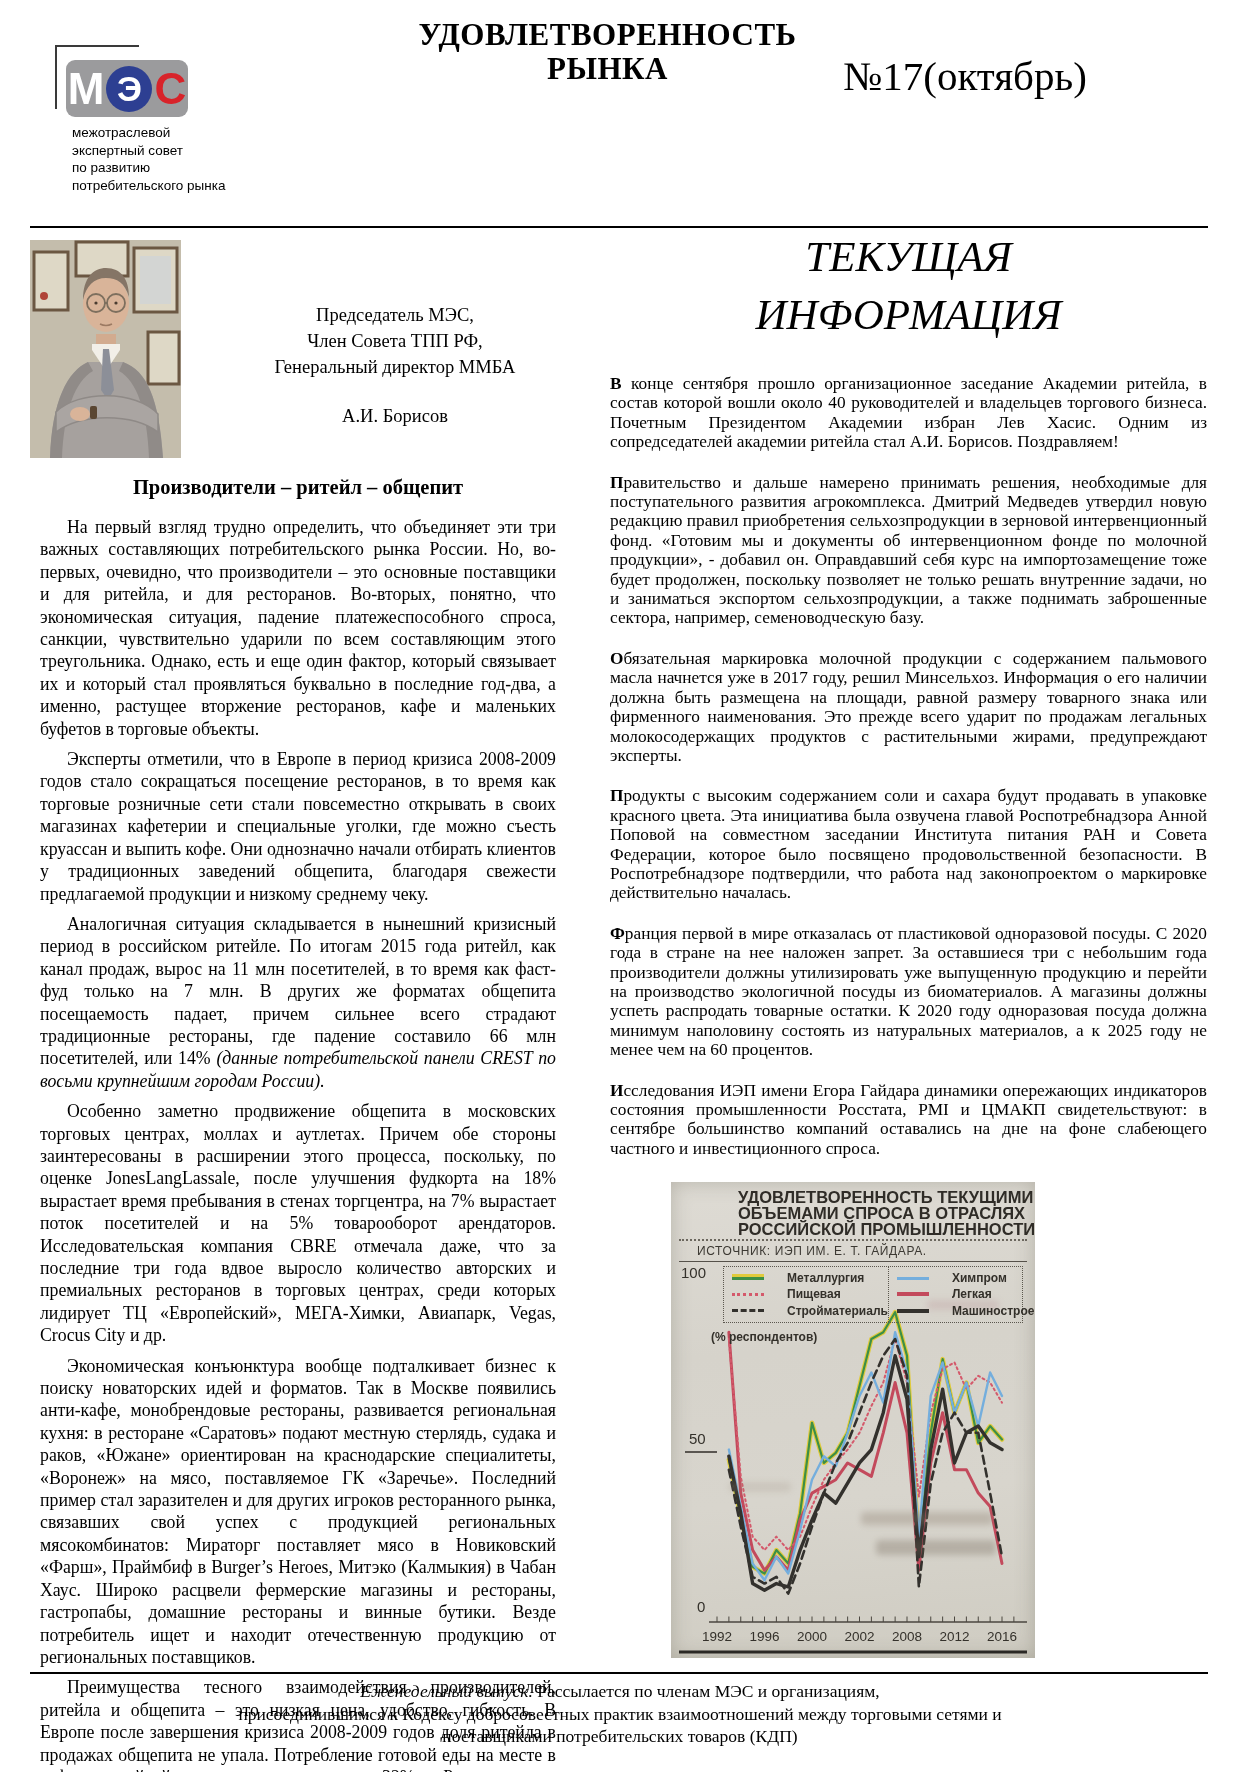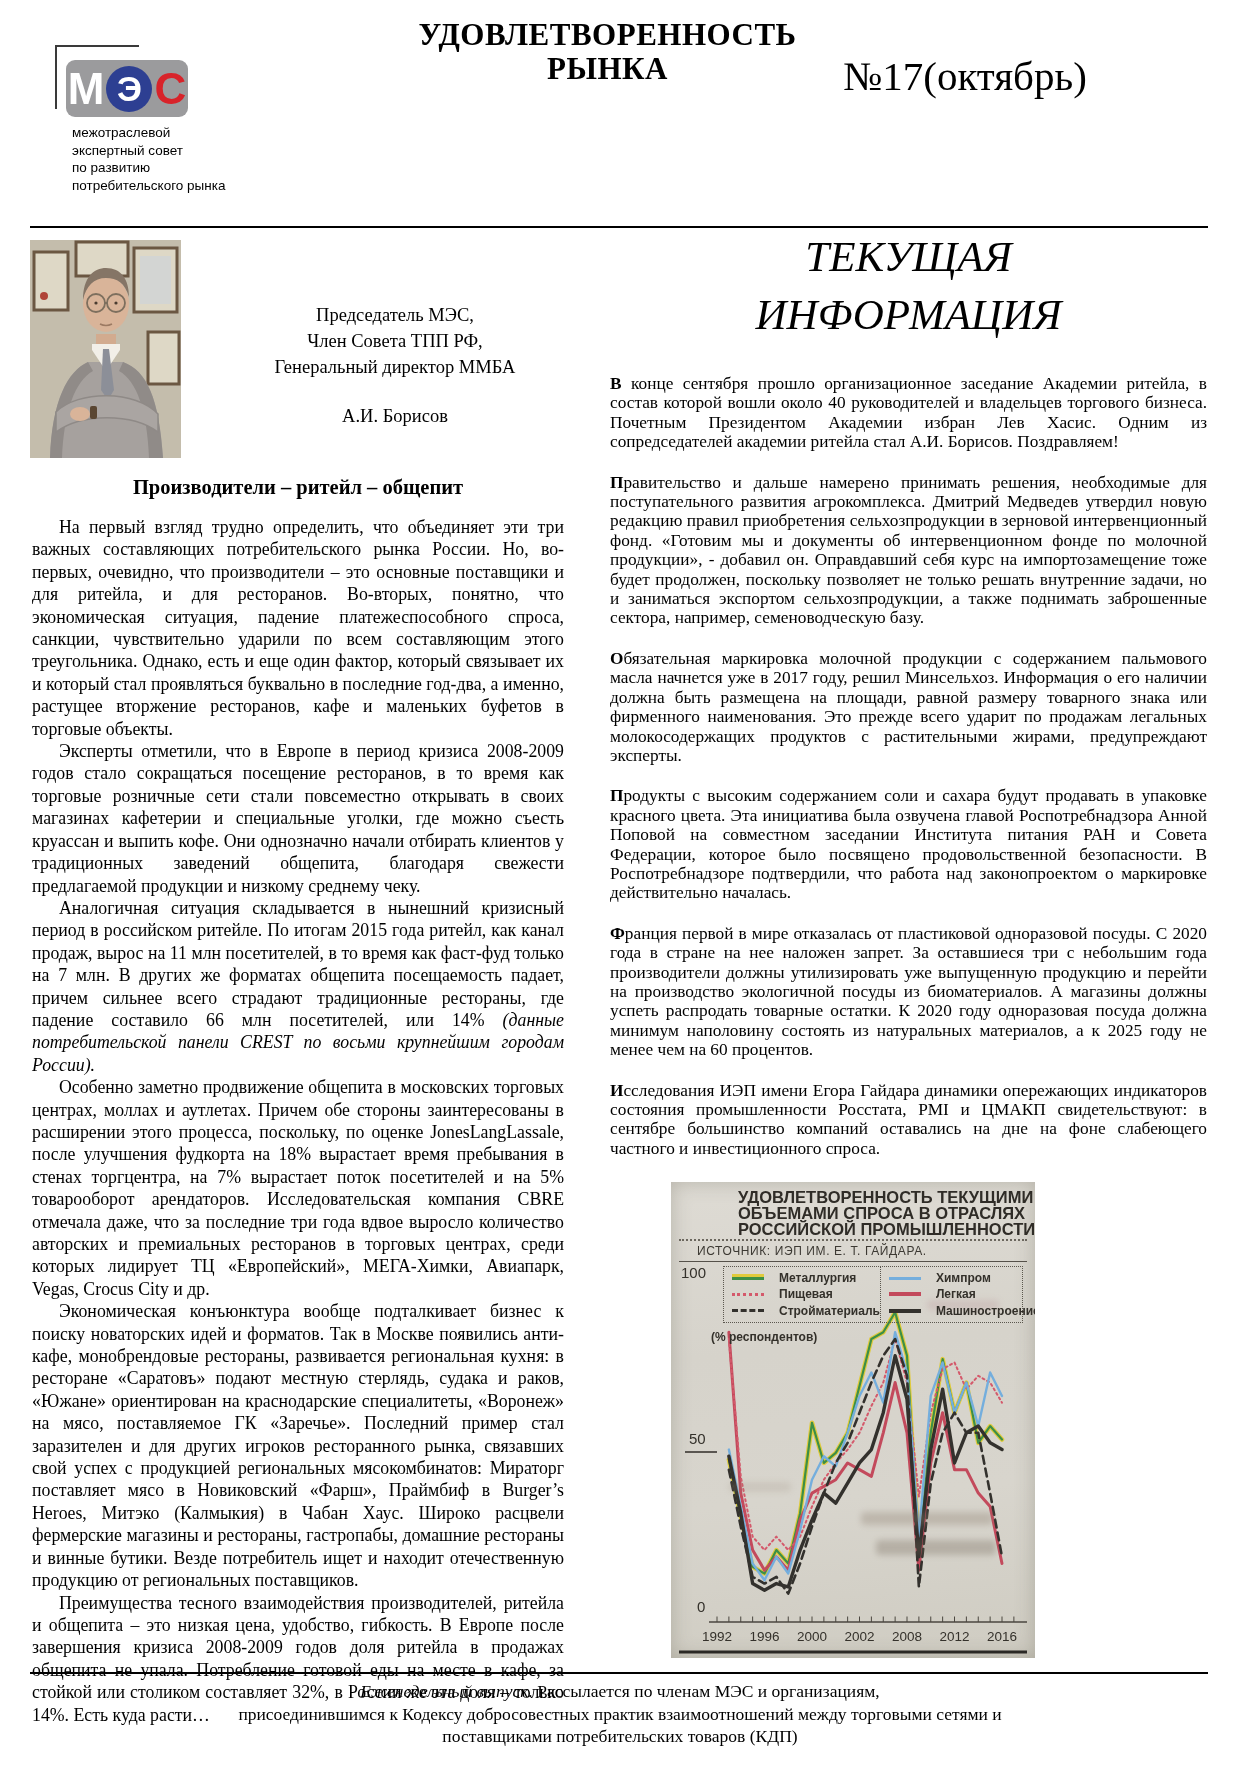--- a/index.html
+++ b/index.html
@@ -26,21 +26,21 @@
   .issue-yr{font-size:47px;line-height:52px;margin-top:6px;}
   .rule-top{position:absolute;left:30px;top:226px;width:1178px;height:2px;background:#000;}
 
   
   .portrait{position:absolute;left:30px;top:240px;width:151px;height:218px;}
   .caption{position:absolute;left:245px;top:302px;width:300px;text-align:center;
            font-size:18.5px;line-height:26px;}
   .caption .author{margin-top:23px;}
   .article{position:absolute;left:32px;top:476px;width:532px;}
   .art-head{text-align:center;font-weight:bold;font-size:20.5px;margin:0 0 17px 0;}
-  .article p{margin:0;font-size:17.8px;line-height:22.4px;text-align:justify;text-indent:27px;}
+  .article p{margin:8px;font-size:17.8px;line-height:22.4px;text-align:justify;text-indent:27px;}
   .ital{font-style:italic;}
 
   
   .news-head{position:absolute;left:610px;top:228px;width:597px;text-align:center;
              font-weight:normal;font-style:italic;font-size:43px;line-height:58px;}
   .news{position:absolute;left:610px;top:374px;width:597px;}
   .news p{margin:0 0 21px 0;font-size:17.3px;line-height:19.4px;text-align:justify;}
   .news .lead{font-weight:bold;}
 
   
@@ -51,21 +51,21 @@
               font:bold 16.5px/15.9px "Liberation Sans",sans-serif;color:#2f2c27;margin-left:41px;}
   .scan-rule-dot{position:absolute;left:8px;top:57px;width:348px;border-top:2px dotted #6b675e;}
   .scan-source{position:absolute;left:26px;top:62px;font:12px "Liberation Sans",sans-serif;
                color:#3c3933;letter-spacing:0.6px;}
   .scan-rule-solid{position:absolute;left:8px;top:79px;width:348px;border-top:1.5px solid #55514a;}
   #chart-svg{position:absolute;left:0;top:0;width:364px;height:476px;}
   .legend{position:absolute;left:52px;top:84px;width:300px;height:57px;
           border:1.5px dotted #5b574e;display:flex;box-sizing:border-box;}
   .lcol{flex:1;display:flex;flex-direction:column;justify-content:space-around;padding:3px 0 3px 8px;}
   .lcol + .lcol{border-left:1.5px dotted #5b574e;}
-  .litem{display:flex;align-items:center;gap:15px;font:bold 12px "Liberation Sans",sans-serif;color:#33302a;}
+  .litem{display:flex;align-items:center;gap:23px;font:bold 12px "Liberation Sans",sans-serif;color:#33302a;}
   .sw{display:inline-block;width:32px;height:0;}
   .pct-note{position:absolute;left:40px;top:148px;font:bold 12px "Liberation Sans",sans-serif;color:#33302a;}
   .xt{font:13.5px "Liberation Sans",sans-serif;fill:#34312b;}
   .yt{font:15px "Liberation Sans",sans-serif;fill:#34312b;}
   .ghost{position:absolute;border-radius:4px;filter:blur(3px);}
   .g1{left:190px;top:330px;width:132px;height:13px;background:#8a7b6c;opacity:.32;}
   .g2{left:205px;top:358px;width:120px;height:15px;background:#6d6052;opacity:.30;}
   .g3{left:256px;top:118px;width:72px;height:10px;background:#b68a90;opacity:.25;}
   .g4{left:58px;top:300px;width:62px;height:10px;background:#9a8c7c;opacity:.20;}
 

